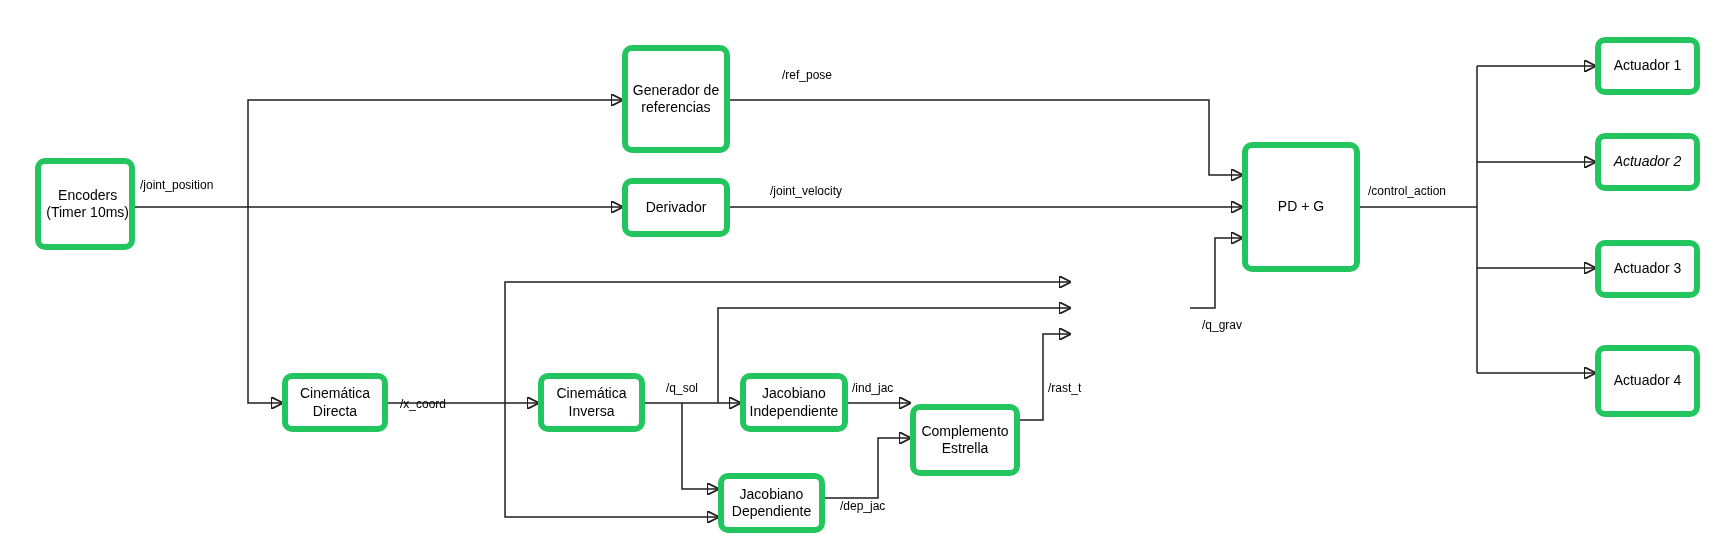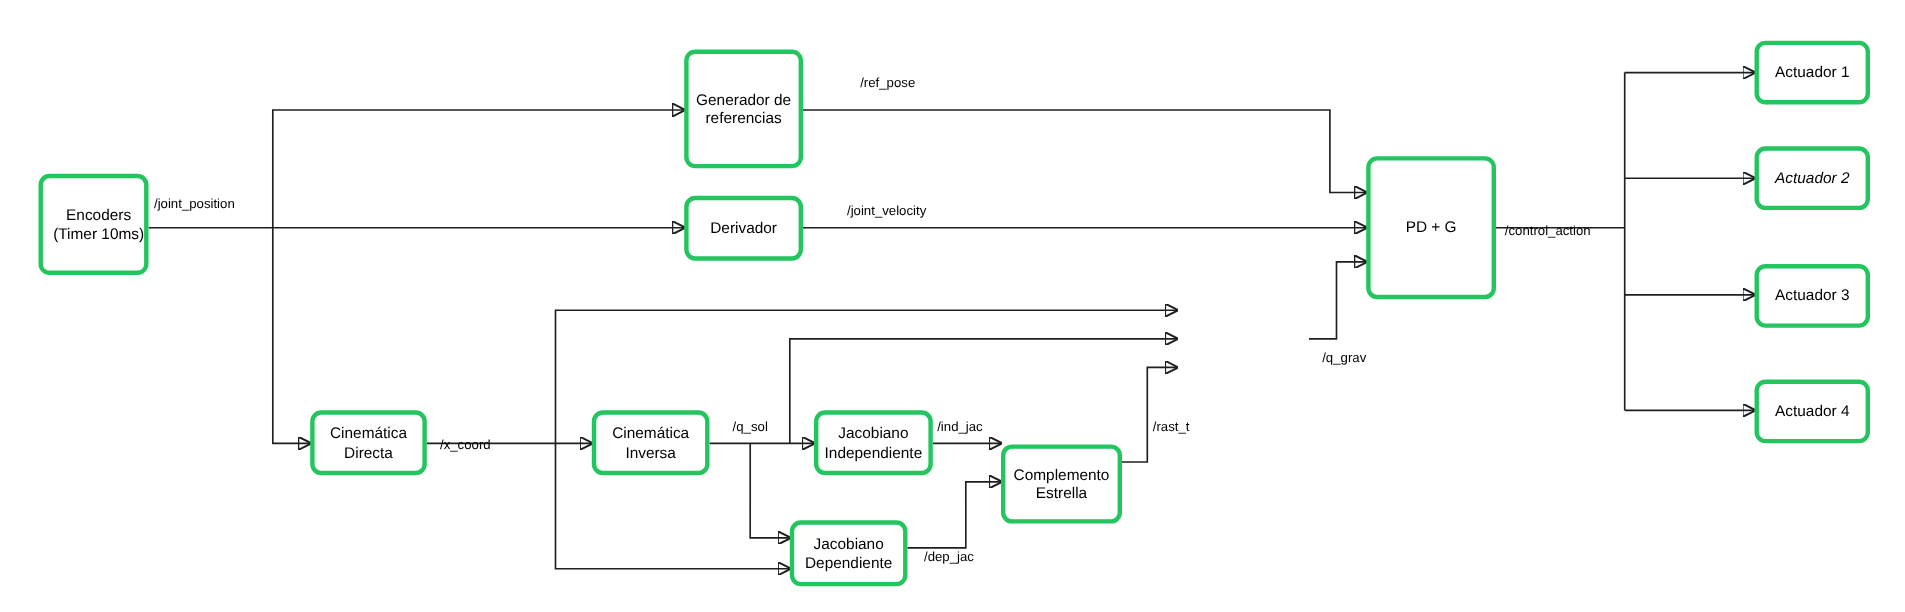--- a/index.html
+++ b/index.html
@@ -9,21 +9,21 @@
     height: 556px;
     background: #ffffff;
     font-family: "Liberation Sans", sans-serif;
     overflow: hidden;
   }
   svg.wires { position: absolute; left: 0; top: 0; width: 1732px; height: 556px; }
   svg.wires path { fill: none; stroke: #1f1f1f; stroke-width: 1.5; }
   .block {
     position: absolute;
     box-sizing: border-box;
-    border: 4px solid #22c55e;
+    border: 6px solid #22c55e;
     border-radius: 10px;
     background: #ffffff;
     display: flex;
     align-items: center;
     justify-content: center;
     text-align: center;
   }
   .block-label {
     white-space: pre-line;
     font-size: 14px;
@@ -121,28 +121,28 @@
   </div>
 
   <div class="block" style="left:1595px; top:133px; width:105px; height:58px;font-style:italic;">
     <span class="block-label">Actuador 2</span>
   </div>
 
   <div class="block" style="left:1595px; top:240px; width:105px; height:58px;">
     <span class="block-label">Actuador 3</span>
   </div>
 
-  <div class="block" style="left:1595px; top:345px; width:105px; height:58px;text-align:center;">
+  <div class="block" style="left:1595px; top:345px; width:105px; height:72px;text-align:center;">
     <span class="block-label">Actuador 4</span>
   </div>
 
   <span class="signal-label" style="left:140px; top:178px;">/joint_position</span>
   <span class="signal-label" style="left:782px; top:68px;">/ref_pose</span>
   <span class="signal-label" style="left:770px; top:184px;">/joint_velocity</span>
   <span class="signal-label" style="left:400px; top:381px;margin-top:16px;">/x_coord</span>
   <span class="signal-label" style="left:666px; top:381px;">/q_sol</span>
   <span class="signal-label" style="left:852px; top:381px;">/ind_jac</span>
   <span class="signal-label" style="left:840px; top:499px;">/dep_jac</span>
   <span class="signal-label" style="left:1048px; top:381px;">/rast_t</span>
   <span class="signal-label" style="left:1202px; top:318px;">/q_grav</span>
-  <span class="signal-label" style="left:1368px; top:184px;margin-top:19px;">/control_action</span>
+  <span class="signal-label" style="left:1368px; top:184px;">/control_action</span>
 
 </div>
 
 </body></html>

